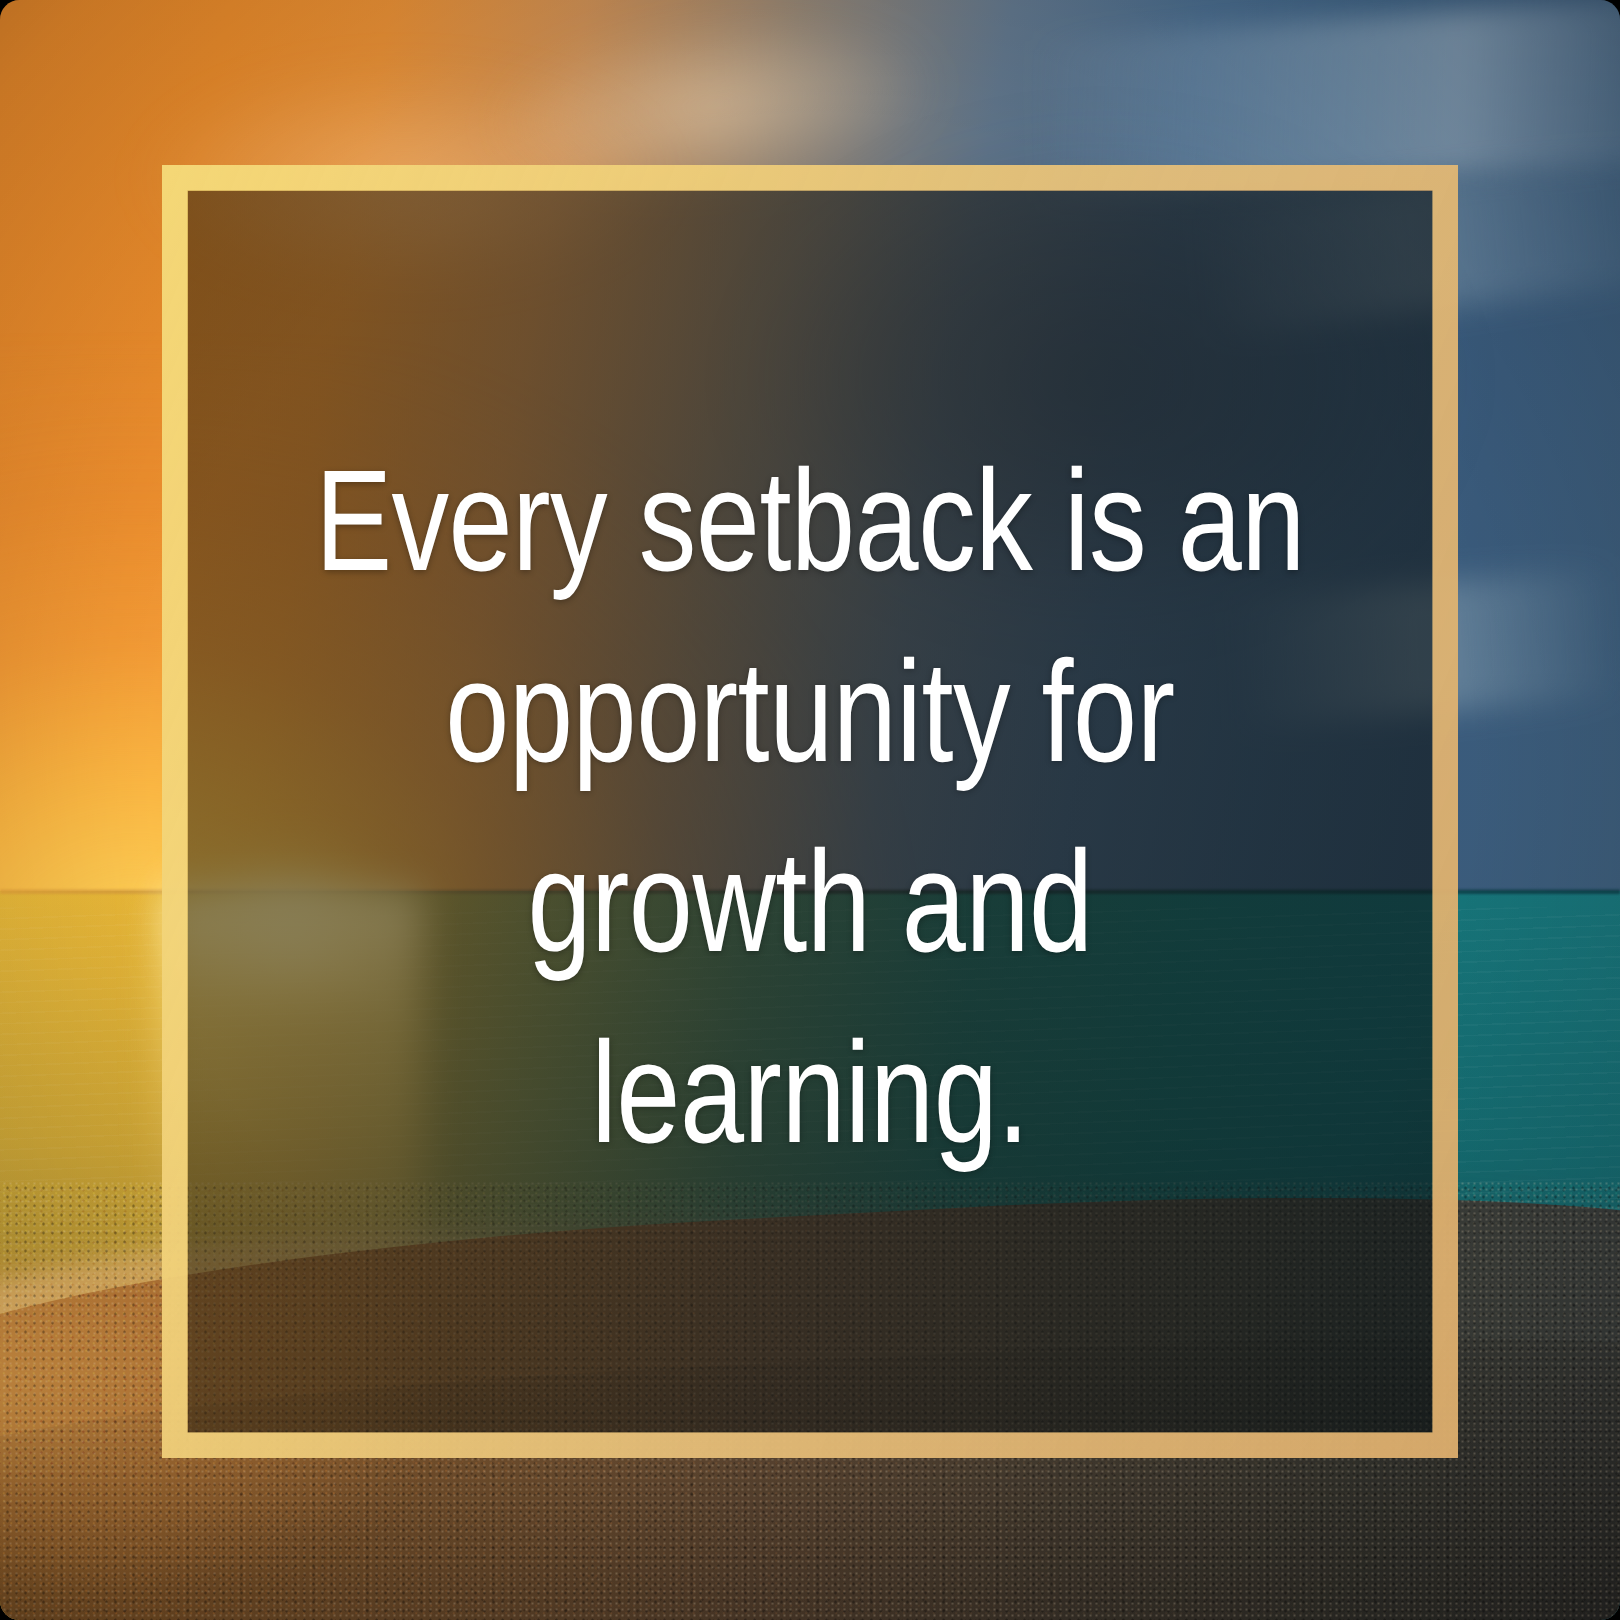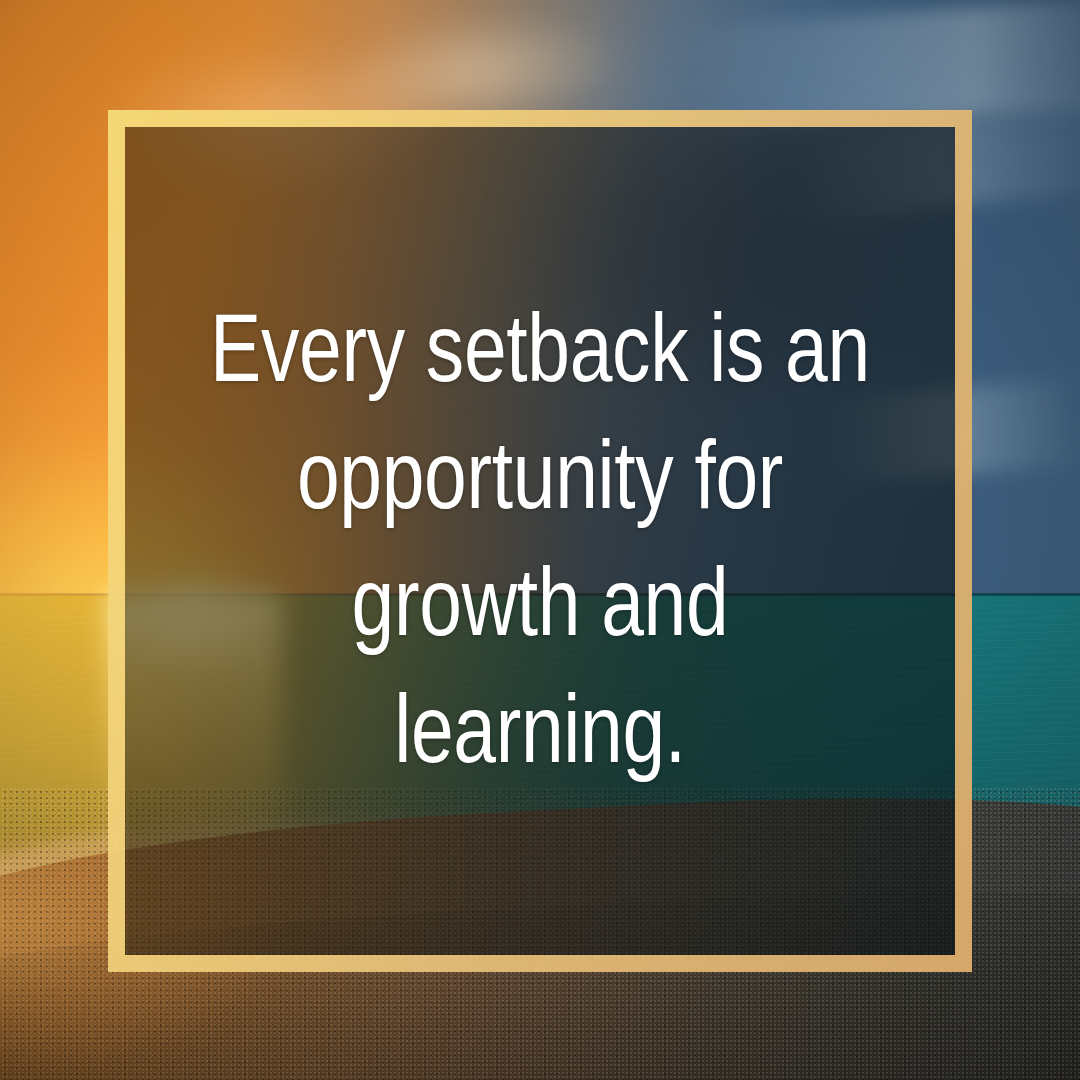--- a/index.html
+++ b/index.html
@@ -7,20 +7,21 @@
     margin: 0;
     padding: 0;
     background: #000;
   }
   #card {
     position: relative;
     width: 1080px;
     height: 1080px;
     overflow: hidden;
     font-family: "Liberation Sans", sans-serif;
+    border-radius: 13px;
     -webkit-font-smoothing: antialiased;
   }
 
   
   .photo { position:absolute; inset:0; overflow:hidden; }
 
   
   .sky {
     position:absolute; left:0; top:0; width:100%; height:55.5%;
     background:

